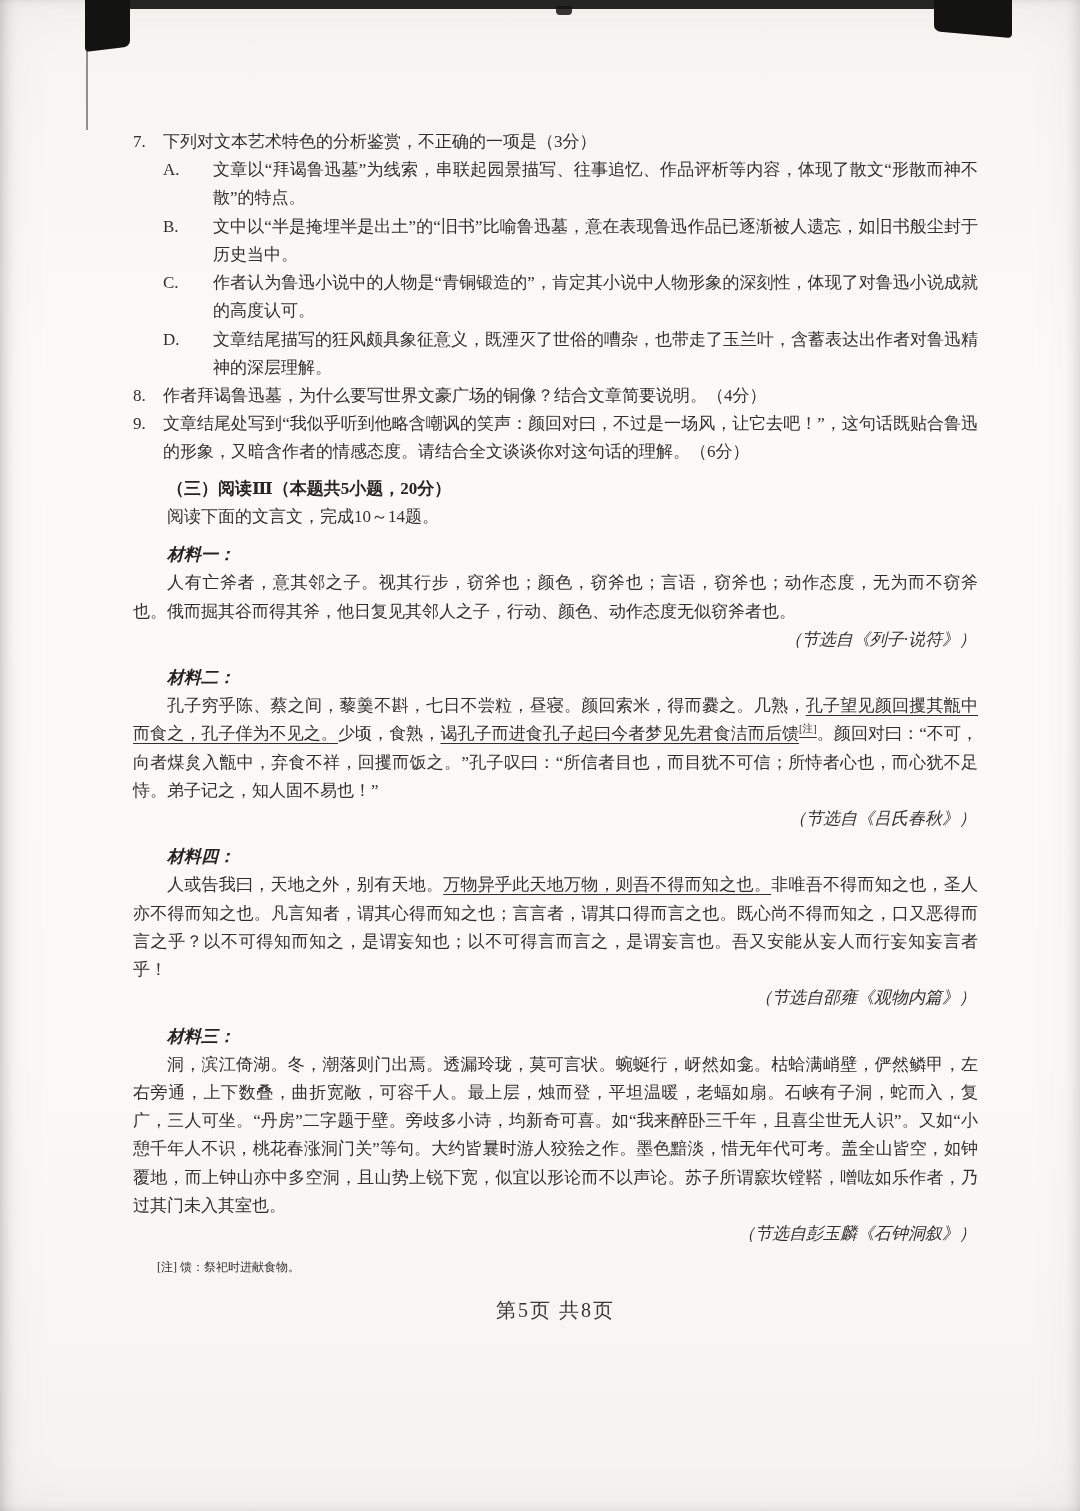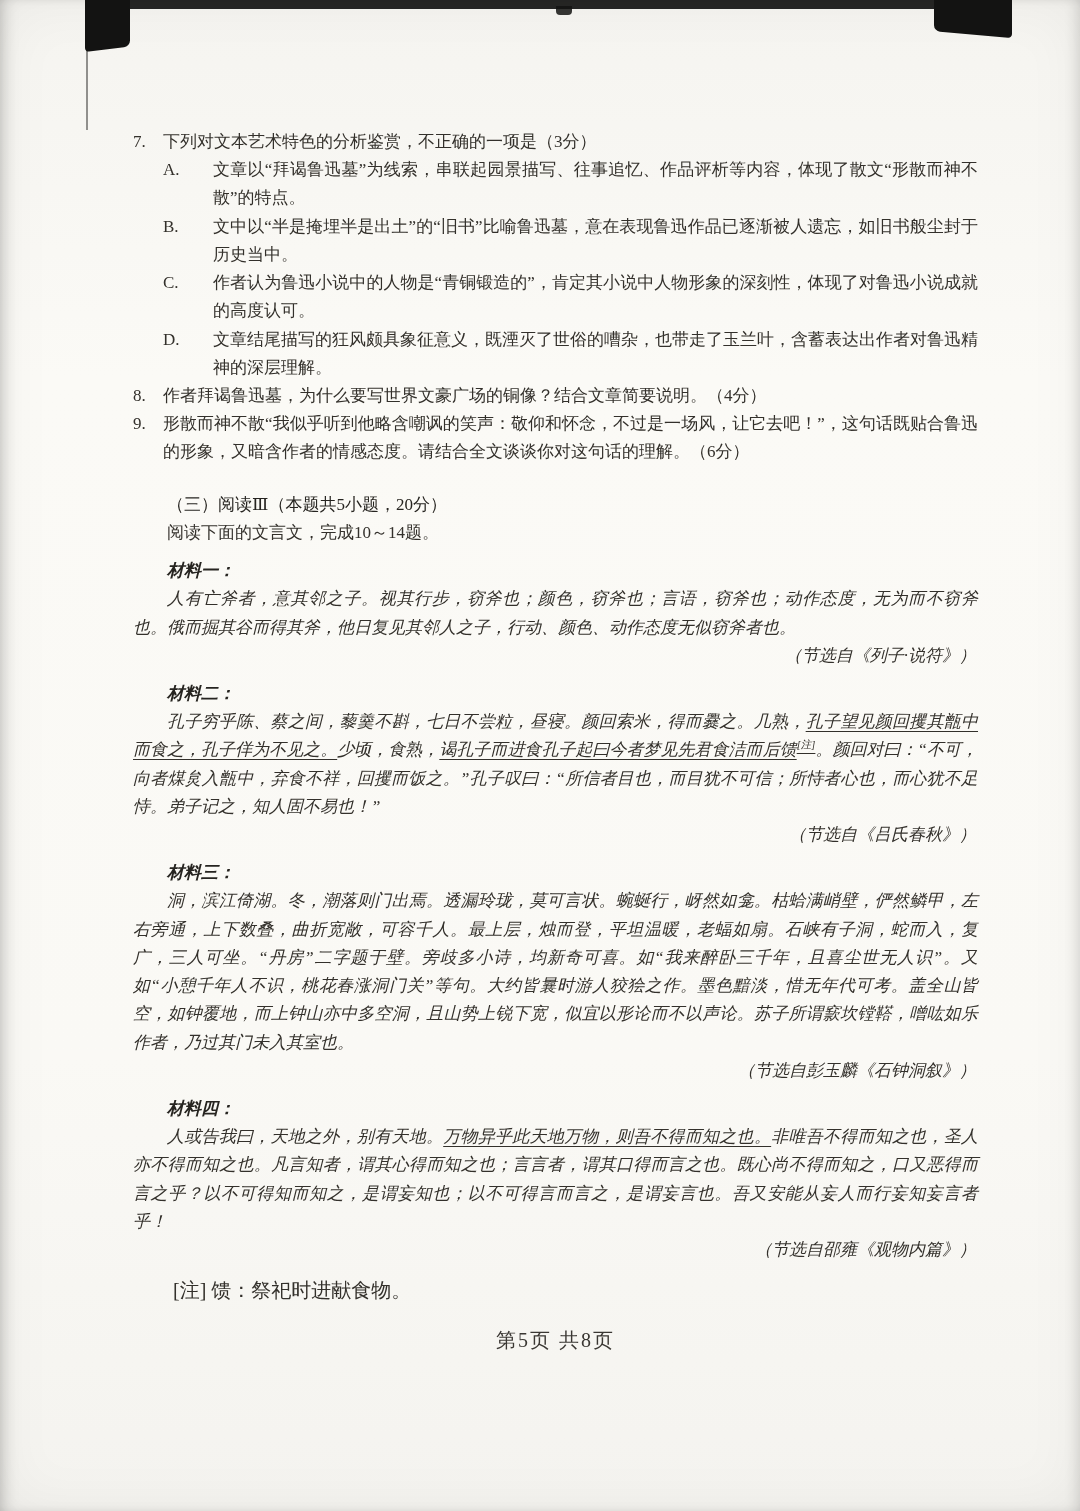--- a/index.html
+++ b/index.html
@@ -31,32 +31,32 @@
     text-align: justify;
   }
   .qrow { display: flex; }
   .qrow .num { flex: 0 0 30px; }
   .qrow .qtext { flex: 1; text-align: justify; }
   .opts { margin-left: 30px; }
   .opt { display: flex; }
   .opt .label { flex: 0 0 34px; }
   .opt .otext { flex: 1; text-align: justify; margin-left: 16px; }
 
-  .sec-heading { font-weight: 400; text-indent: 2em; margin-top: 24px; color: #262420; }
+  .sec-heading { font-weight: 700; text-indent: 2em; margin-top: 8px; color: #262420; }
   .intro { text-indent: 2em; }
 
   .material { margin-top: 10px; }
   .mat-title { font-weight: 700; text-indent: 2em; font-style: italic; color: #262420; }
-  .mat-para { text-indent: 2em; text-align: justify; font-style: italic; }
+  .mat-para { text-indent: 2em; text-align: justify; }
   .source { text-align: right; font-style: italic; padding-right: 2px; }
 
   .u { text-decoration: underline; text-underline-offset: 4px; text-decoration-thickness: 1px; }
   .sup { font-size: 10.5px; vertical-align: super; line-height: 0; }
 
-  .note { margin-top: 10px; text-indent: 2em; font-size: 20px; }
+  .note { margin-top: 10px; text-indent: 2em; font-size: 12px; }
   .footer { text-align: center; margin-top: 16px; font-size: 20px; letter-spacing: 2px; color: #3a3733; }
 </style>
 </head>
 <body>
 
 <div class="page">
 
   <div class="artifact artifact-top-strip"></div>
   <div class="artifact artifact-tl"></div>
   <div class="artifact artifact-tr"></div>
@@ -89,48 +89,48 @@
       </div>
     </div>
 
     <div class="qrow">
       <span class="num">8.</span>
       <div class="qtext">作者拜谒鲁迅墓，为什么要写世界文豪广场的铜像？结合文章简要说明。（4分）</div>
     </div>
 
     <div class="qrow">
       <span class="num">9.</span>
-      <div class="qtext">形散而神不散“我似乎听到他略含嘲讽的笑声：敬仰和怀念，不过是一场风，让它去吧！”，这句话既贴合鲁迅的形象，又暗含作者的情感态度。请结合全文谈谈你对这句话的理解。（6分）</div>
+      <div class="qtext">文章结尾处写到“我似乎听到他略含嘲讽的笑声：颜回对曰，不过是一场风，让它去吧！”，这句话既贴合鲁迅的形象，又暗含作者的情感态度。请结合全文谈谈你对这句话的理解。（6分）</div>
     </div>
 
     <div class="sec-heading">（三）阅读Ⅲ（本题共5小题，20分）</div>
     <div class="intro">阅读下面的文言文，完成10～14题。</div>
 
     <div class="material">
       <div class="mat-title">材料一：</div>
       <div class="mat-para"><span>人有亡斧者，意其邻之子。视其行步，窃斧也；颜色，窃斧也；言语，窃斧也；动作态度，无为而不窃斧也。俄而掘其谷而得其斧，他日复见其邻人之子，行动、颜色、动作态度无似窃斧者也。</span></div>
       <div class="source">（节选自《列子·说符》）</div>
     </div>
 
     <div class="material">
       <div class="mat-title">材料二：</div>
       <div class="mat-para"><span>孔子穷乎陈、蔡之间，藜羹不斟，七日不尝粒，昼寝。颜回索米，得而爨之。几熟，</span><span class="u">孔子望见颜回攫其甑中而食之，孔子佯为不见之。</span><span>少顷，食熟，</span><span class="u">谒孔子而进食孔子起曰今者梦见先君食洁而后馈</span><span class="u sup">[注]</span><span>。颜回对曰：“不可，向者煤炱入甑中，弃食不祥，回攫而饭之。”孔子叹曰：“所信者目也，而目犹不可信；所恃者心也，而心犹不足恃。弟子记之，知人固不易也！”</span></div>
       <div class="source">（节选自《吕氏春秋》）</div>
     </div>
 
     <div class="material">
+      <div class="mat-title">材料四：</div>
+      <div class="mat-para"><span>人或告我曰，天地之外，别有天地。</span><span class="u">万物异乎此天地万物，则吾不得而知之也。</span><span>非唯吾不得而知之也，圣人亦不得而知之也。凡言知者，谓其心得而知之也；言言者，谓其口得而言之也。既心尚不得而知之，口又恶得而言之乎？以不可得知而知之，是谓妄知也；以不可得言而言之，是谓妄言也。吾又安能从妄人而行妄知妄言者乎！</span></div>
+      <div class="source">（节选自邵雍《观物内篇》）</div>
+    </div>
+
+    <div class="material">
       <div class="mat-title">材料三：</div>
       <div class="mat-para"><span>洞，滨江倚湖。冬，潮落则门出焉。透漏玲珑，莫可言状。蜿蜒行，岈然如龛。枯蛤满峭壁，俨然鳞甲，左右旁通，上下数叠，曲折宽敞，可容千人。最上层，烛而登，平坦温暖，老蝠如扇。石峡有子洞，蛇而入，复广，三人可坐。“丹房”二字题于壁。旁歧多小诗，均新奇可喜。如“我来醉卧三千年，且喜尘世无人识”。又如“小憩千年人不识，桃花春涨洞门关”等句。大约皆曩时游人狡狯之作。墨色黯淡，惜无年代可考。盖全山皆空，如钟覆地，而上钟山亦中多空洞，且山势上锐下宽，似宜以形论而不以声论。苏子所谓窾坎镗鞳，噌吰如乐作者，乃过其门未入其室也。</span></div>
       <div class="source">（节选自彭玉麟《石钟洞叙》）</div>
-    </div>
-
-    <div class="material">
-      <div class="mat-title">材料四：</div>
-      <div class="mat-para"><span>人或告我曰，天地之外，别有天地。</span><span class="u">万物异乎此天地万物，则吾不得而知之也。</span><span>非唯吾不得而知之也，圣人亦不得而知之也。凡言知者，谓其心得而知之也；言言者，谓其口得而言之也。既心尚不得而知之，口又恶得而言之乎？以不可得知而知之，是谓妄知也；以不可得言而言之，是谓妄言也。吾又安能从妄人而行妄知妄言者乎！</span></div>
-      <div class="source">（节选自邵雍《观物内篇》）</div>
     </div>
 
     <div class="note">[注] 馈：祭祀时进献食物。</div>
 
     <div class="footer">第5页 共8页</div>
 
   </div>
 </div>
 
 </body></html>

